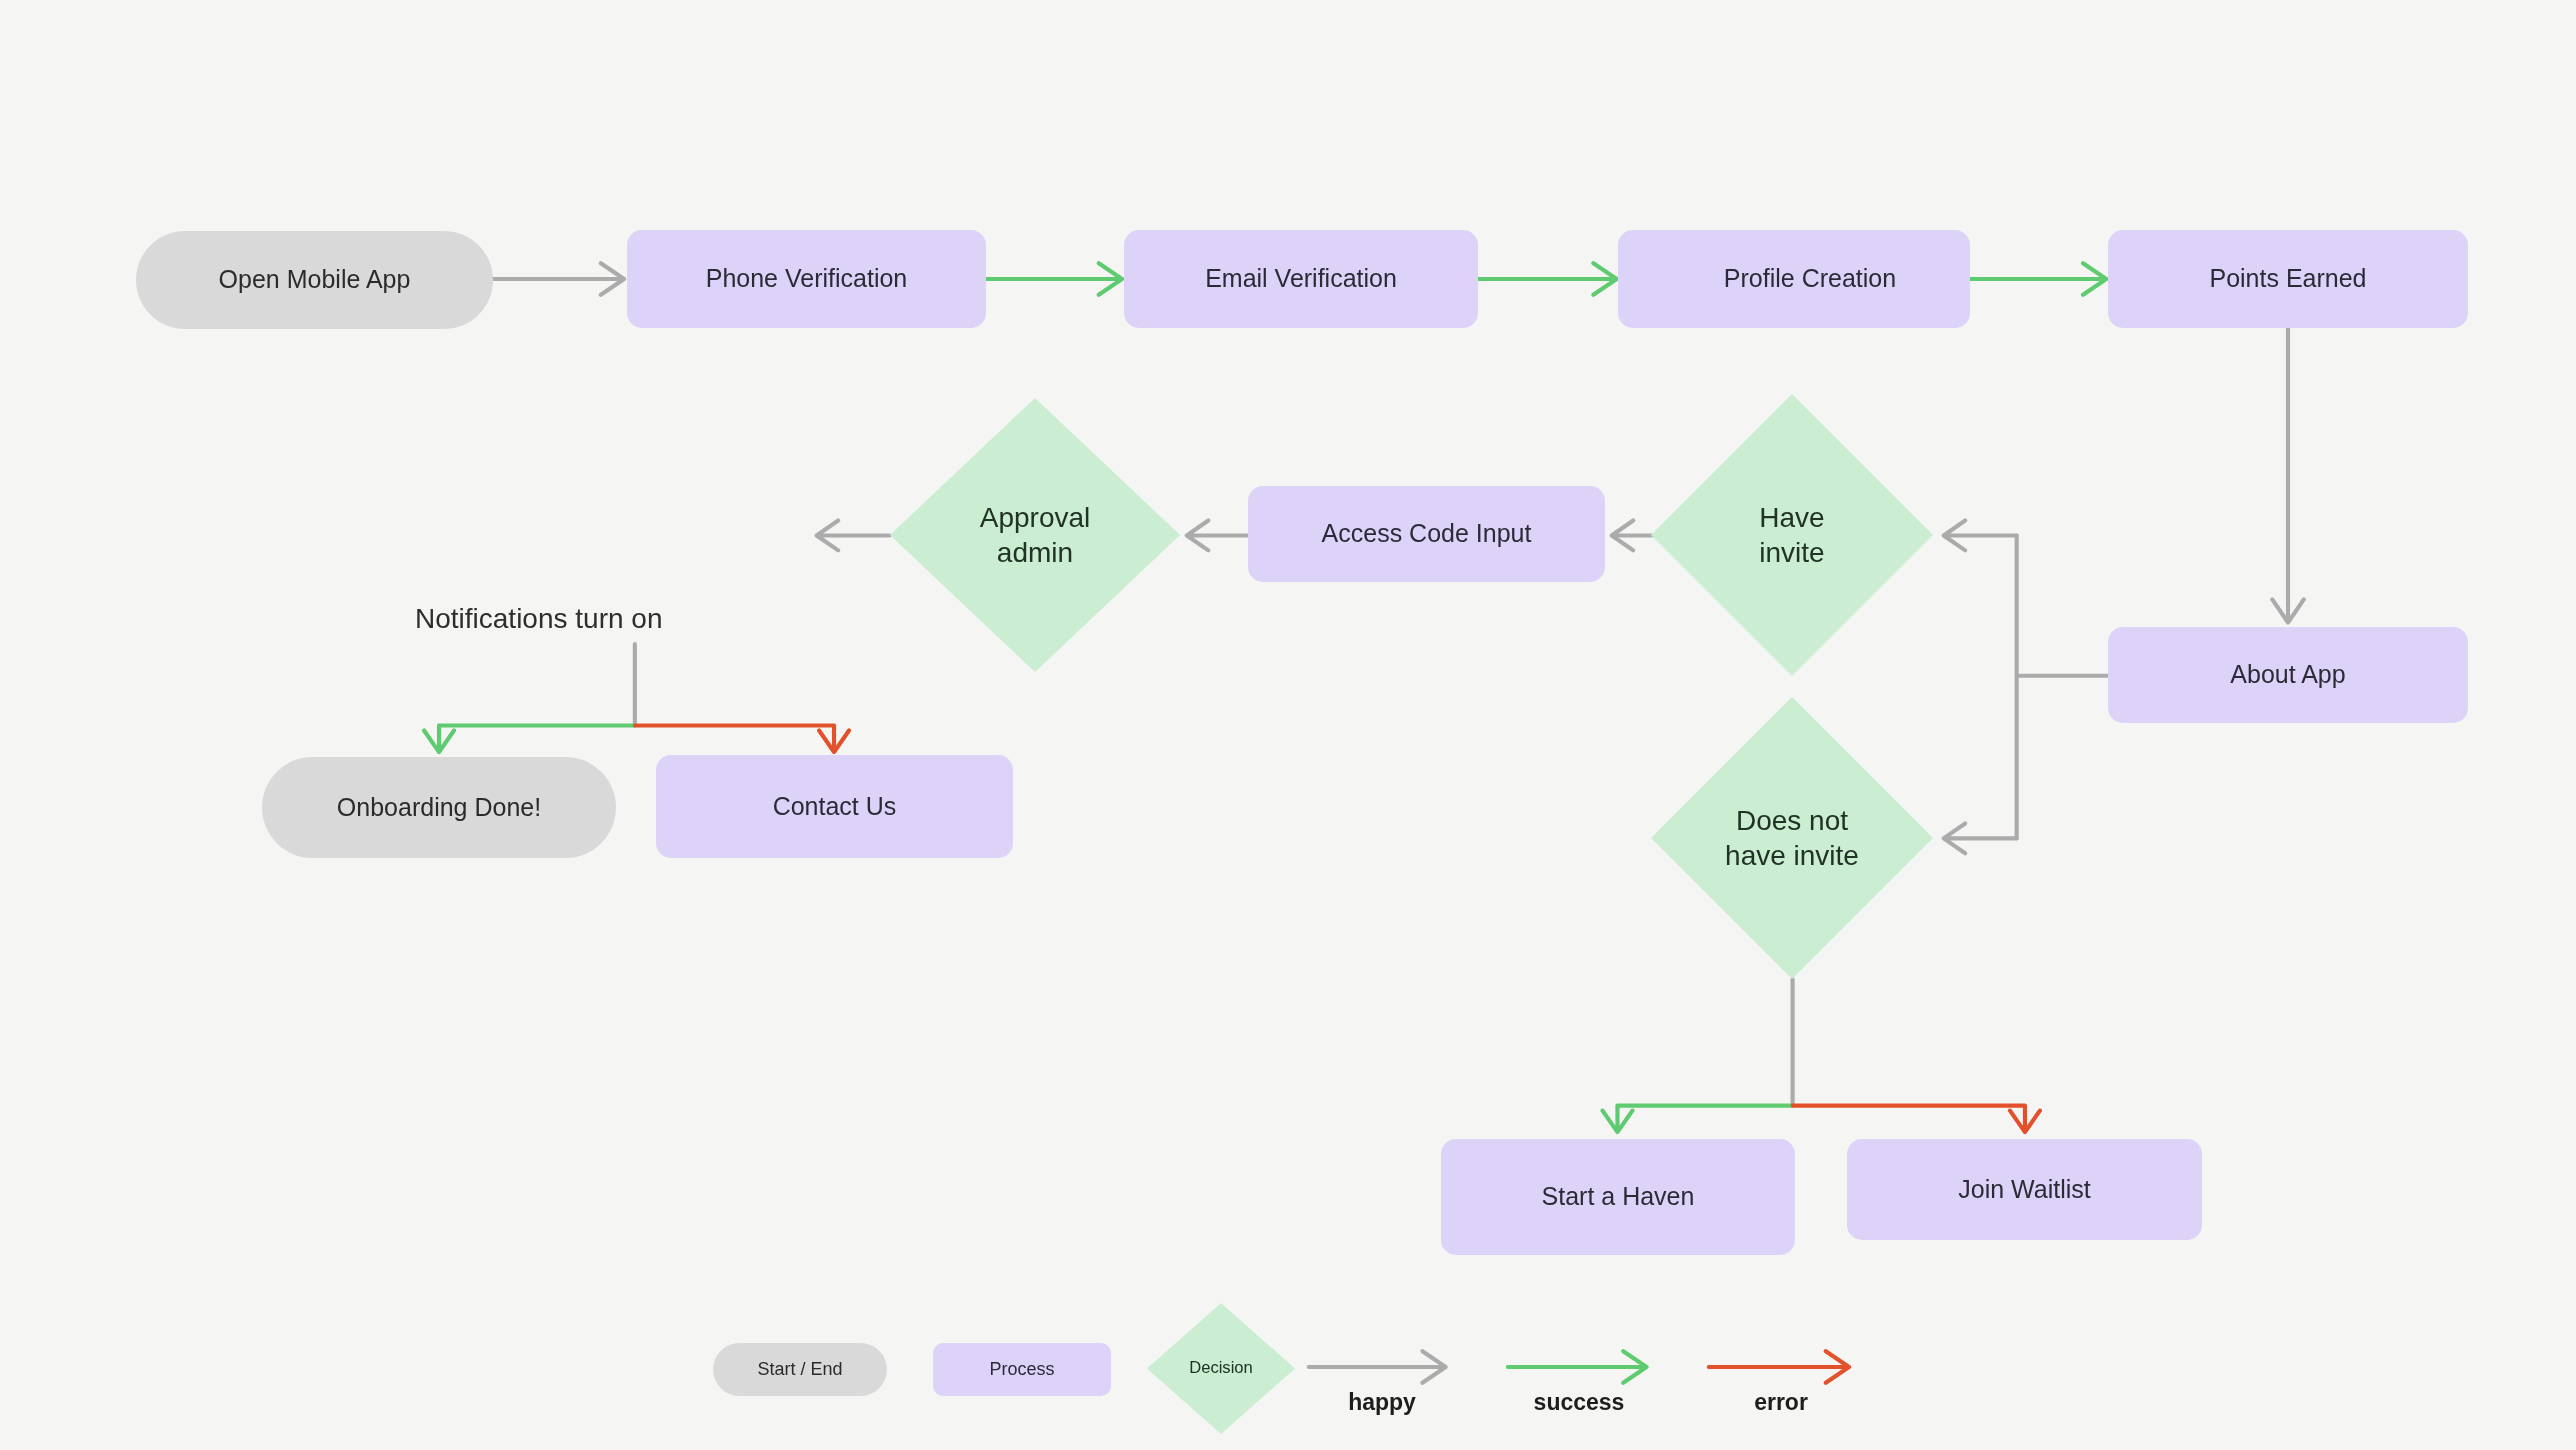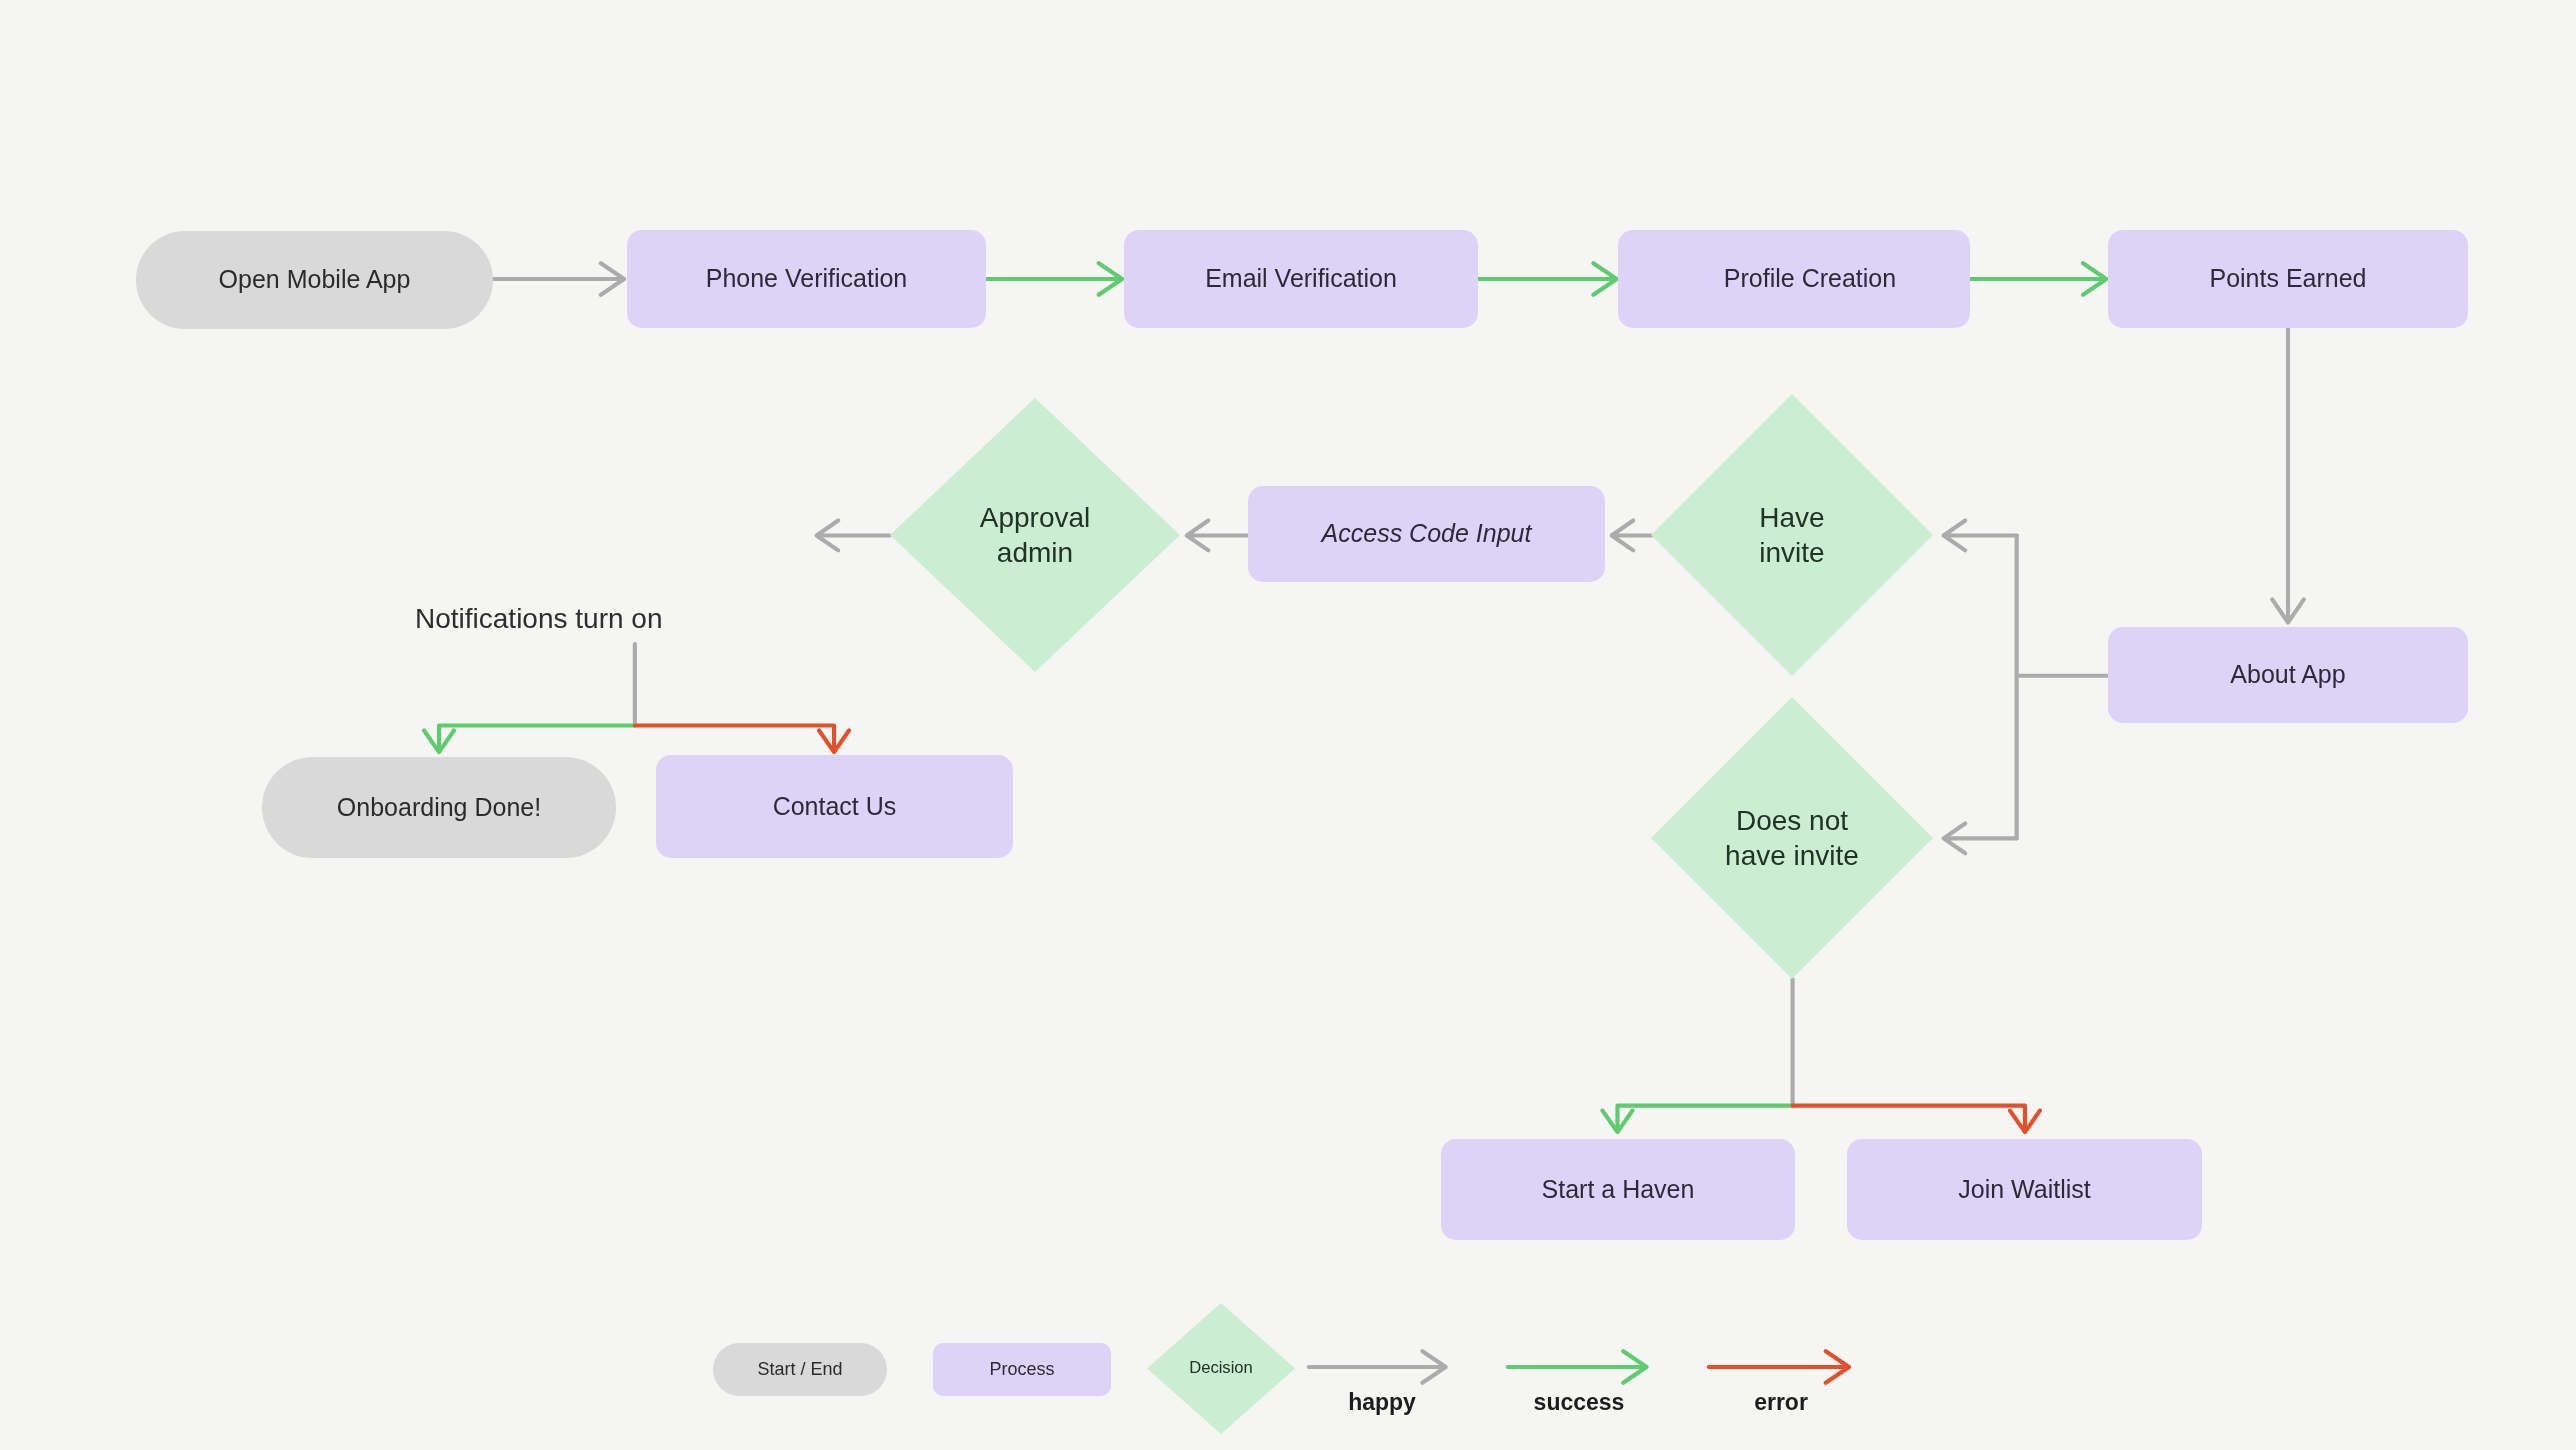--- a/index.html
+++ b/index.html
@@ -88,34 +88,34 @@
   </svg>
 
   <div class="node startend" style="left:136px;top:231px;width:357px;height:98px;">Open Mobile App</div>
   <div class="node process" style="left:627px;top:230px;width:359px;height:98px;">Phone Verification</div>
   <div class="node process" style="left:1124px;top:230px;width:354px;height:98px;">Email Verification</div>
   <div class="node process" style="left:1618px;top:230px;width:352px;height:98px;padding-left:32px;">Profile Creation</div>
   <div class="node process" style="left:2108px;top:230px;width:360px;height:98px;">Points Earned</div>
 
   <div class="node decision" style="left:890px;top:398px;width:290px;height:274px;">Approval
 admin</div>
-  <div class="node process" style="left:1248px;top:486px;width:357px;height:96px;font-style:italic;">Access Code Input</div>
+  <div class="node process" style="left:1248px;top:486px;width:357px;height:96px;">Access Code Input</div>
   <div class="node decision" style="left:1651px;top:394px;width:282px;height:282px;">Have
 invite</div>
   <div class="node process" style="left:2108px;top:627px;width:360px;height:96px;">About App</div>
 
   <div class="free-label" style="left:415px;top:603px;width:440px;">Notifications turn on</div>
 
   <div class="node startend" style="left:262px;top:757px;width:354px;height:101px;">Onboarding Done!</div>
   <div class="node process" style="left:656px;top:755px;width:357px;height:103px;">Contact Us</div>
 
   <div class="node decision" style="left:1651px;top:697px;width:282px;height:282px;">Does not
 have invite</div>
 
-  <div class="node process" style="left:1441px;top:1139px;width:354px;height:101px;">Start a Haven</div>
+  <div class="node process" style="left:1441px;top:1139px;width:354px;height:116px;">Start a Haven</div>
   <div class="node process" style="left:1847px;top:1139px;width:355px;height:101px;">Join Waitlist</div>
 
   <div class="node startend legend-node" style="left:713px;top:1343px;width:174px;height:53px;border-radius:26.6px;">Start / End</div>
   <div class="node process legend-node" style="left:933px;top:1343px;width:178px;height:53px;border-radius:10px;">Process</div>
   <div class="node decision legend-decision" style="left:1147px;top:1303px;width:148px;height:131px;">Decision</div>
   <div class="legend-arrow-label" style="left:1299px;top:1389px;width:166px;">happy</div>
   <div class="legend-arrow-label" style="left:1496px;top:1389px;width:166px;">success</div>
   <div class="legend-arrow-label" style="left:1698px;top:1389px;width:166px;">error</div>
 
 </div>

